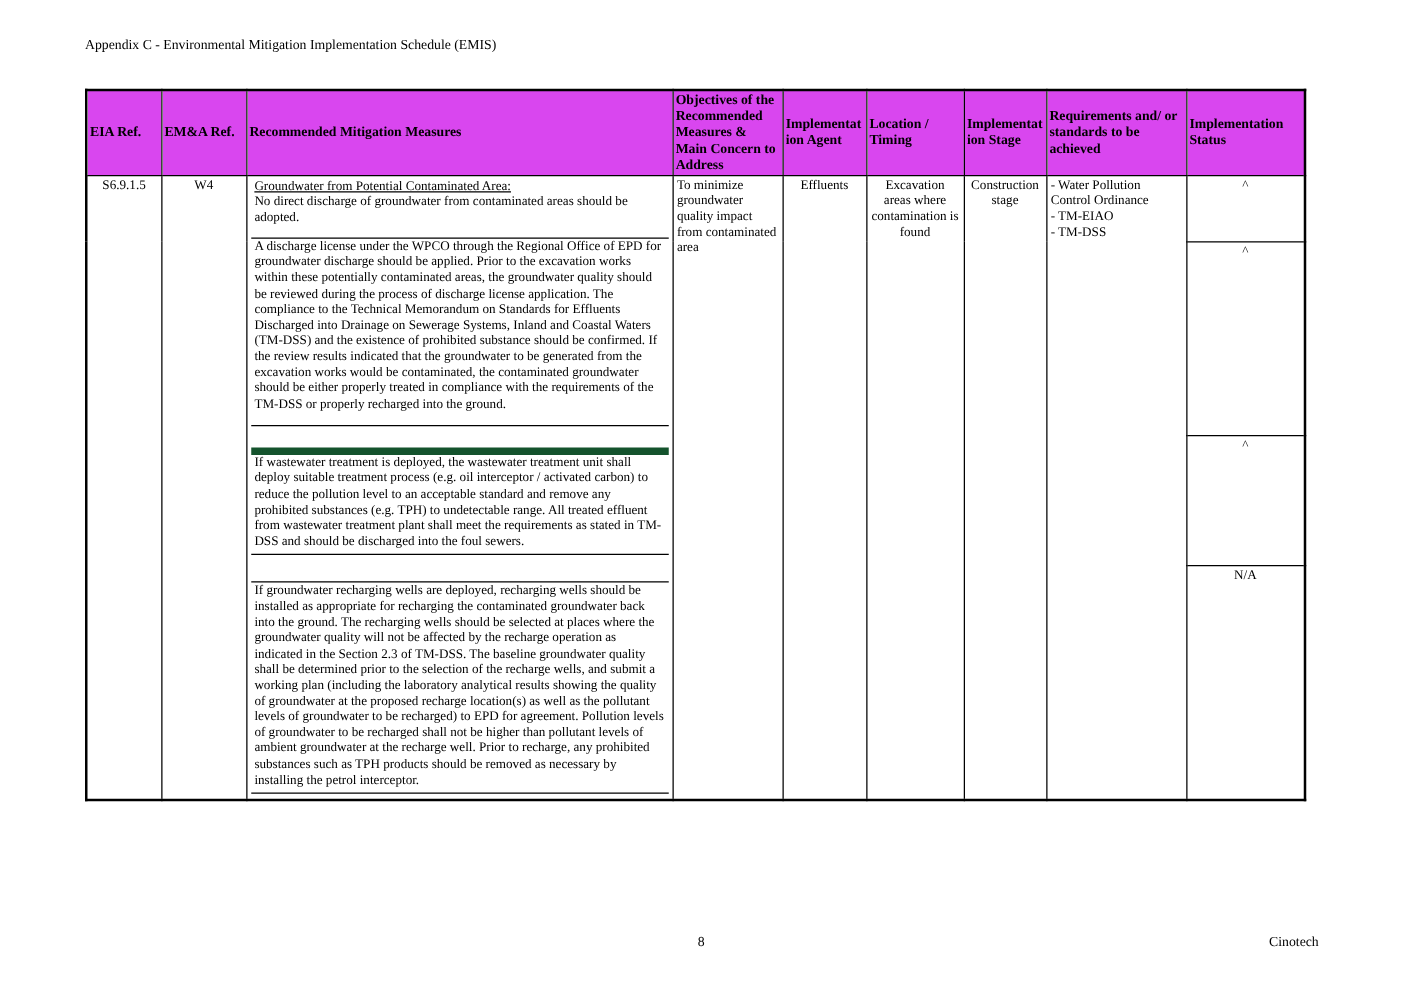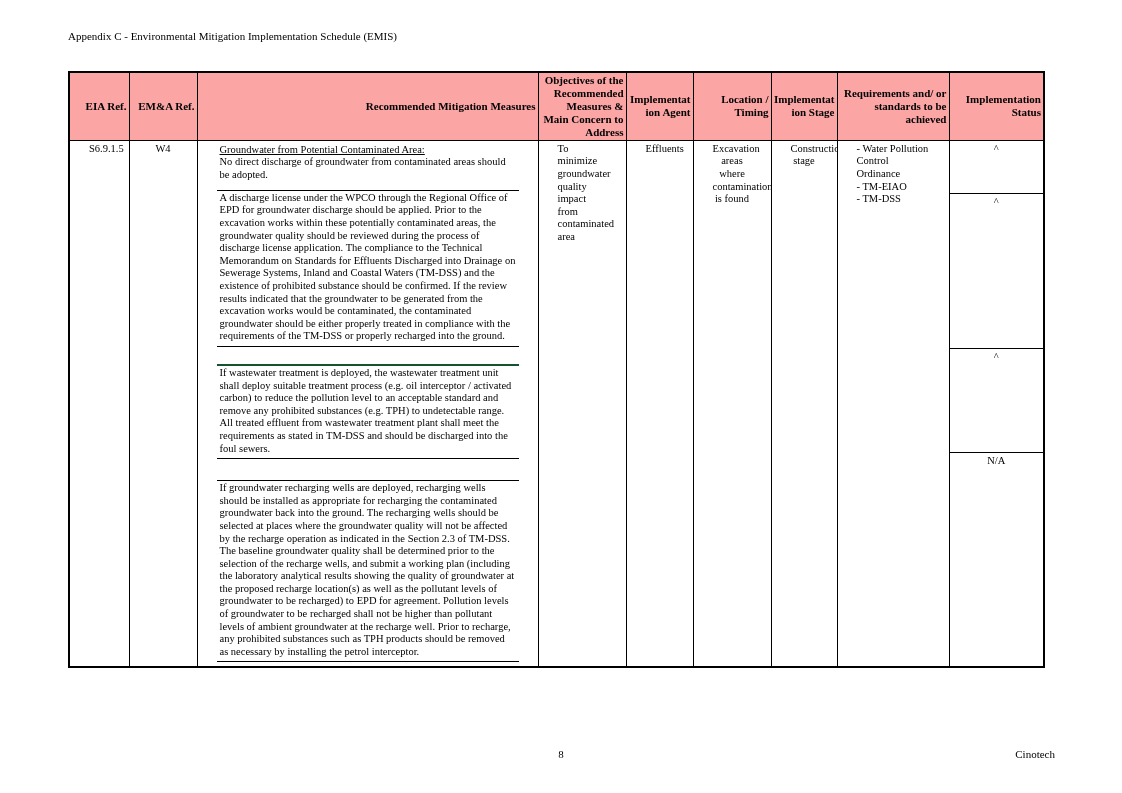--- a/index.html
+++ b/index.html
@@ -14,35 +14,35 @@
     font-size:11px;
   }
   table.emis {
     position:absolute; left:68px; top:71px; width:975px;
     border-collapse:collapse; table-layout:fixed;
     border:2px solid #000;
   }
   table.emis th, table.emis td {
     border:1px solid #000;
     font-size:10.5px; line-height:1.2;
-    vertical-align:top; padding:2px 19px;
+    vertical-align:top; padding:2px 3px;
     overflow:hidden;
   }
   table.emis thead th {
-    background:#fca5a5; font-weight:bold; font-size:11px;
-    text-align:right; vertical-align:middle;
+    background:#d946ef; font-weight:bold; font-size:11px;
+    text-align:left; vertical-align:middle;
     height:64px; line-height:1.18; padding:1px 2px;
     overflow-wrap:break-word; word-break:break-word;
   }
   td.center { text-align:center; }
   td.measures-cell { padding:0; vertical-align:top; }
   .mbox { padding:1px 3px 3px 3px; line-height:1.2; }
   .mbox1 { border-bottom:1px solid #000; min-height:48px; }
   .mbox2 { border-bottom:1px solid #000; min-height:150px; }
-  .mbox3 { border-top:2px solid #14532d; border-bottom:1px solid #000; margin-top:17px; min-height:80px; }
+  .mbox3 { border-top:6px solid #14532d; border-bottom:1px solid #000; margin-top:17px; min-height:80px; }
   .mbox4 { border-top:1px solid #000; border-bottom:1px solid #000; margin-top:21px; margin-bottom:2px; }
   .mtitle { text-decoration:underline; }
   td.req-cell { white-space:pre-line; }
   td.status-cell { text-align:center; vertical-align:top; }
   tr.r1 td.status-cell { height:53px; }
   tr.r2 td.status-cell { height:155px; }
   tr.r3 td.status-cell { height:104px; }
   .doc-footer {
     position:absolute; left:0; top:748px; width:1122px;
     font-size:11px;

